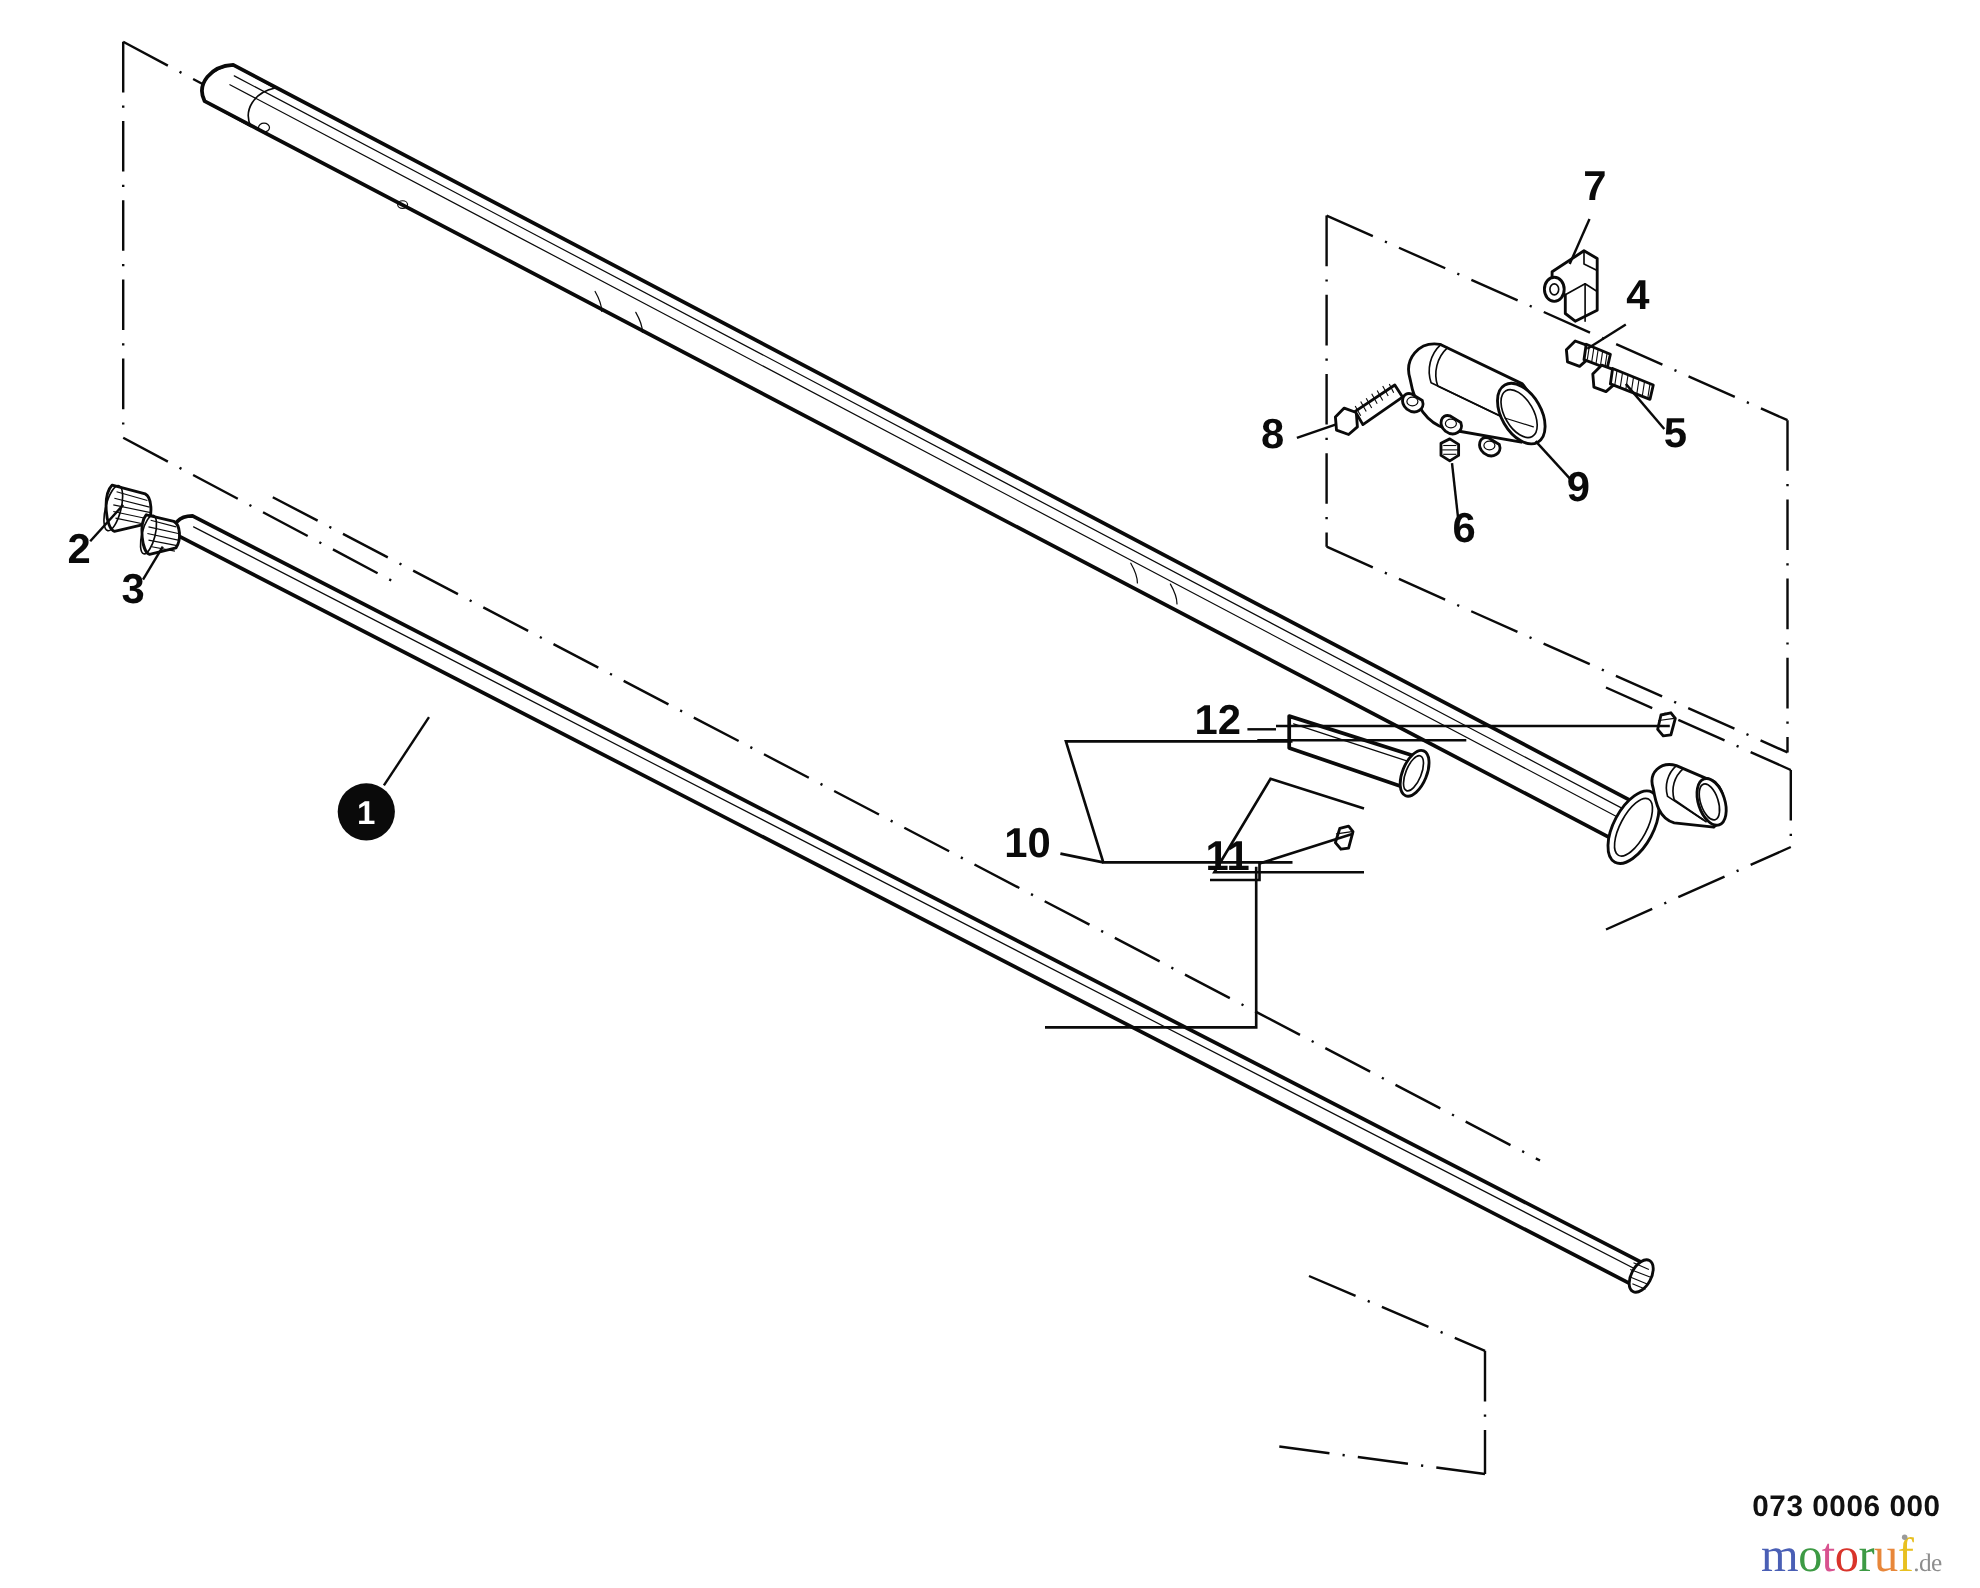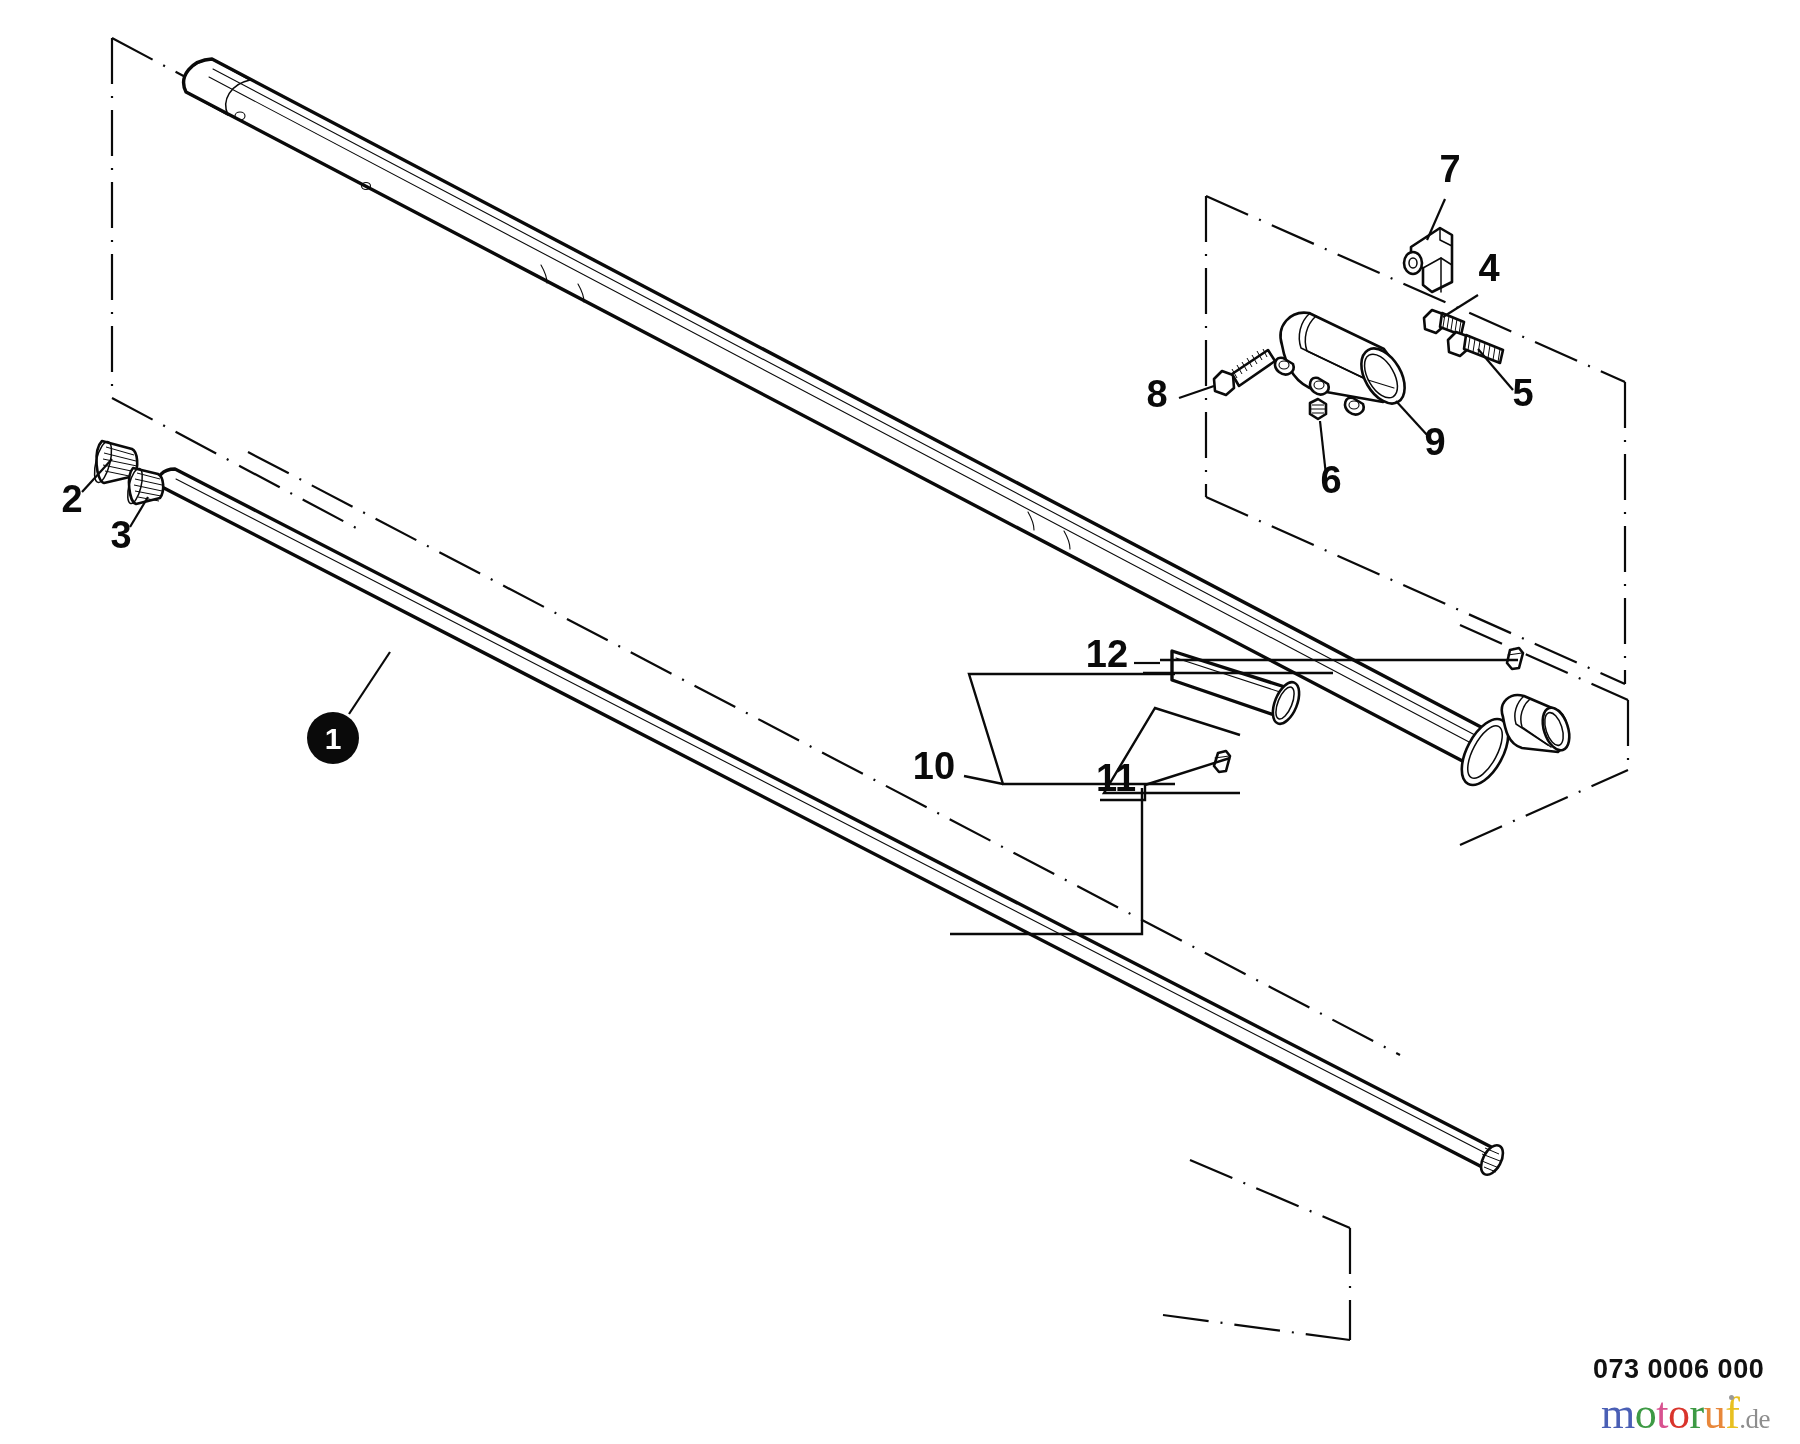--- a/index.html
+++ b/index.html
@@ -102,21 +102,21 @@
     left: 1601px;
     top: 1392px;
     font-family: "Liberation Serif", serif;
     font-size: 44px;
     line-height: 1;
     white-space: nowrap;
     letter-spacing: -0.5px;
   }
   #logo .l { display: inline; }
   #logo .suffix {
-    font-size: 27px;
+    font-size: 23px;
     color: #8d8d8d;
     vertical-align: baseline;
   }
   #logo .dot-acc {
     position: absolute;
     left: 128px;
     top: 3px;
     width: 5px;
     height: 5px;
     background: #9a9a9a;

